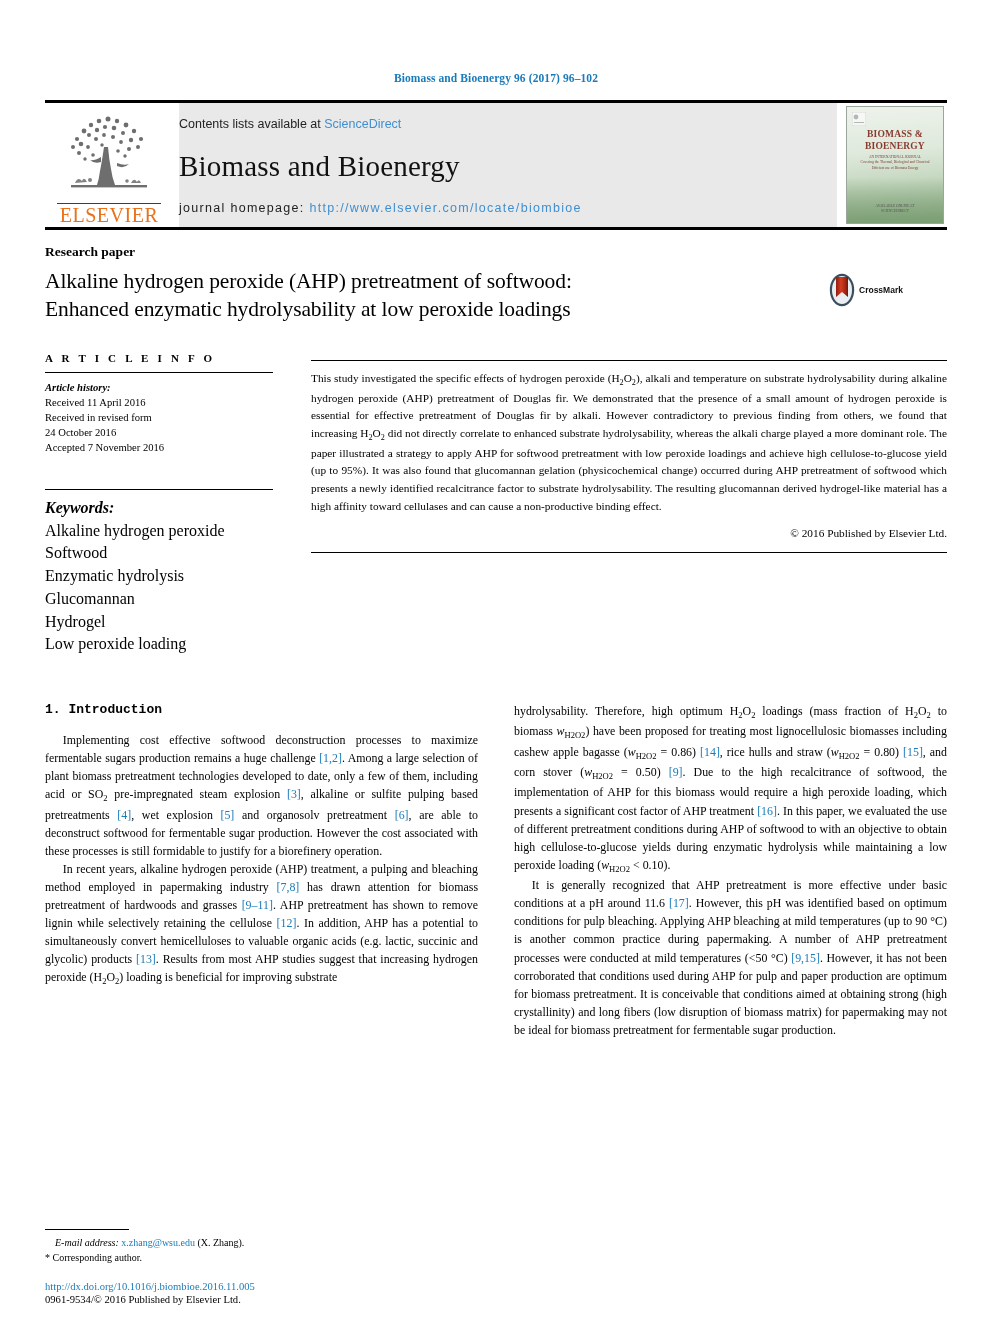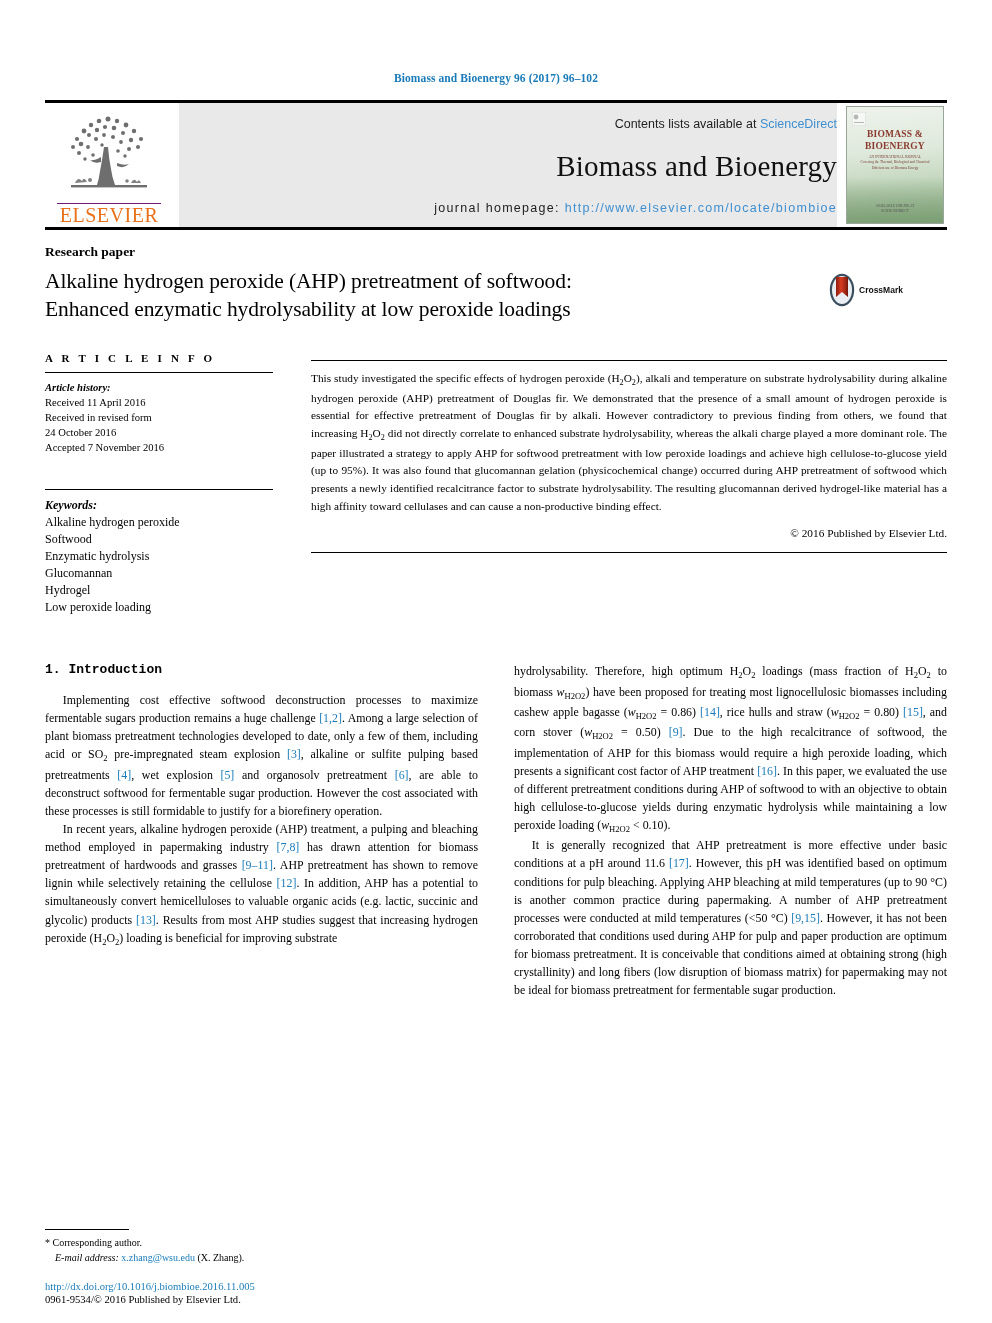--- a/index.html
+++ b/index.html
@@ -41,21 +41,21 @@
   .elsevier-word {
     font-family: "Liberation Serif", serif;
     font-size: 20px; letter-spacing: .5px;
     color: #E8711A; line-height: 1; font-weight: normal;
     border-top: 1px solid #701a75; padding-top: 1px; width: 104px; text-align: center;
   }
 
   .center-block {
     flex: 1 1 auto; background: #e9e9e9;
     display: flex; flex-direction: column;
-    align-items: flex-end; justify-content: space-between;
+    align-items: flex-start; justify-content: space-between;
     padding: 14px 0 12px 0; margin-left: 6px; margin-right: 6px;
   }
   .contents-line { font-family: "Liberation Sans", sans-serif; font-size: 12.5px; color: #222; }
   .contents-line .sd { color: #3f8fd0; }
   .journal-name {
     font-family: "Liberation Serif", serif;
     font-size: 29px; color: #111; letter-spacing: .2px;
   }
   .homepage-line {
     font-family: "Liberation Sans", sans-serif;
@@ -115,21 +115,21 @@
   .sec-label {
     font-family: "Liberation Serif", serif;
     font-size: 11px; font-weight: bold; letter-spacing: 3.2px;
   }
   .rule-thick { border-top: 1.6px solid #000; margin-top: 8px; }
   .rule-thin  { border-top: 1.2px solid #000; margin-top: 8px; }
 
   .hist { margin-top: 7px; font-size: 10.6px; line-height: 1.42; }
   .hist .it { font-style: italic; font-weight: bold; }
   .kw-block { margin-top: 34px; }
-  .kw { margin-top: 7px; font-size: 12px; line-height: 1.42; }
+  .kw { margin-top: 7px; font-size: 16px; line-height: 1.42; }
   .kw .it { font-style: italic; font-weight: bold; }
 
   .abstract-body {
     margin-top: 9px; font-size: 11.3px; line-height: 1.56;
     text-align: justify; hyphens: auto;
   }
   .copyright { text-align: right; margin-top: 12px; font-size: 11.3px; }
 
   .abstract-rule-bottom { border-top: 1.2px solid #000; margin-top: 13px; }
 
@@ -340,29 +340,29 @@
       <div id="right-paras">
           <p class="para" style="text-indent: 0px;"><span>hydrolysability. Therefore, high optimum H</span><sub>2</sub><span>O</span><sub>2</sub><span> loadings (mass fraction of H</span><sub>2</sub><span>O</span><sub>2</sub><span> to biomass </span><i>w</i><sub>H2O2</sub><span>) have been proposed for treating most lignocellulosic biomasses including cashew apple bagasse (</span><i>w</i><sub>H2O2</sub><span> = 0.86) </span><span class="ref">[14]</span><span>, rice hulls and straw (</span><i>w</i><sub>H2O2</sub><span> = 0.80) </span><span class="ref">[15]</span><span>, and corn stover (</span><i>w</i><sub>H2O2</sub><span> = 0.50) </span><span class="ref">[9]</span><span>. Due to the high recalcitrance of softwood, the implementation of AHP for this biomass would require a high peroxide loading, which presents a significant cost factor of AHP treatment </span><span class="ref">[16]</span><span>. In this paper, we evaluated the use of different pretreatment conditions during AHP of softwood to with an objective to obtain high cellulose-to-glucose yields during enzymatic hydrolysis while maintaining a low peroxide loading (</span><i>w</i><sub>H2O2</sub><span> &lt; 0.10).</span></p>
           <p class="para"><span>It is generally recognized that AHP pretreatment is more effective under basic conditions at a pH around 11.6 </span><span class="ref">[17]</span><span>. However, this pH was identified based on optimum conditions for pulp bleaching. Applying AHP bleaching at mild temperatures (up to 90 °C) is another common practice during papermaking. A number of AHP pretreatment processes were conducted at mild temperatures (&lt;50 °C) </span><span class="ref">[9,15]</span><span>. However, it has not been corroborated that conditions used during AHP for pulp and paper production are optimum for biomass pretreatment. It is conceivable that conditions aimed at obtaining strong (high crystallinity) and long fibers (low disruption of biomass matrix) for papermaking may not be ideal for biomass pretreatment for fermentable sugar production.</span></p>
         </div>
     </div>
   </div>
 
   <div class="footnote-wrap">
     <div class="footnote-rule"></div>
     <div class="footnote">
-      <div>
-        <span class="fn-star">*</span>
-        <span>Corresponding author.</span>
-      </div>
       <div style="padding-left:10px">
         <span class="em">E-mail address:</span>
         <span class="link">x.zhang@wsu.edu</span>
         <span>(X. Zhang).</span>
       </div>
+      <div>
+        <span class="fn-star">*</span>
+        <span>Corresponding author.</span>
+      </div>
     </div>
   </div>
 
   <div class="doi-block">
     <div class="doi">http://dx.doi.org/10.1016/j.biombioe.2016.11.005</div>
     <div class="issn">0961-9534/© 2016 Published by Elsevier Ltd.</div>
   </div>
 
 </div>
 

